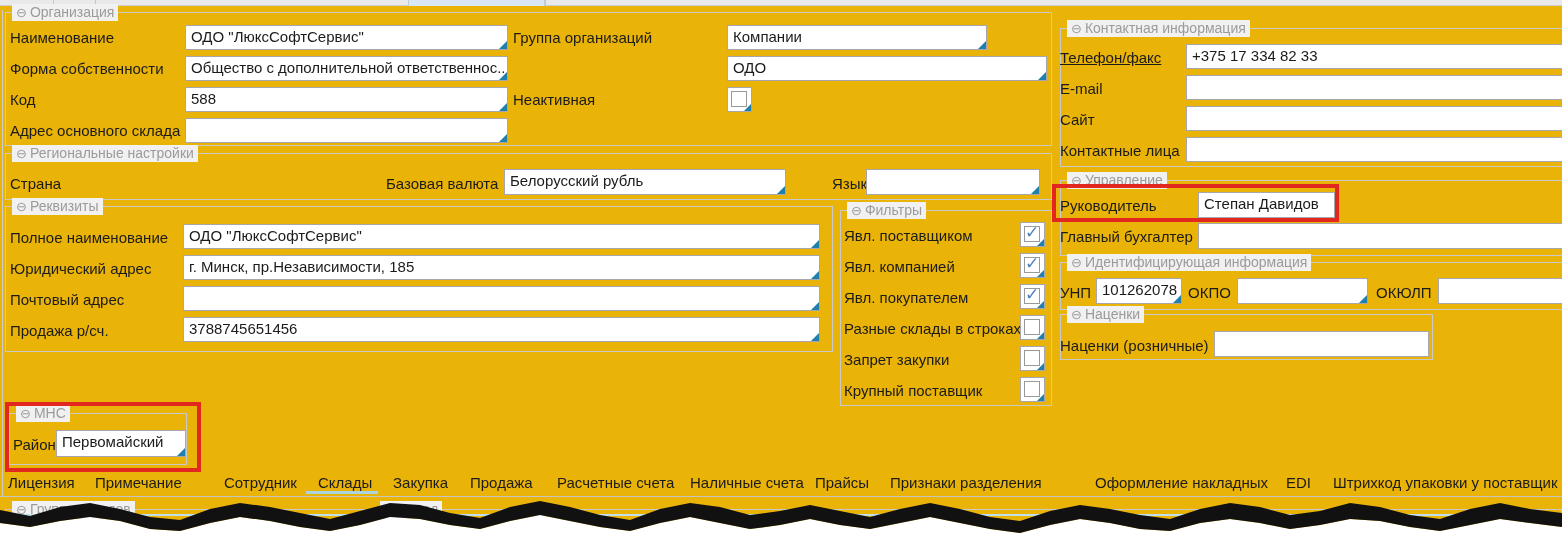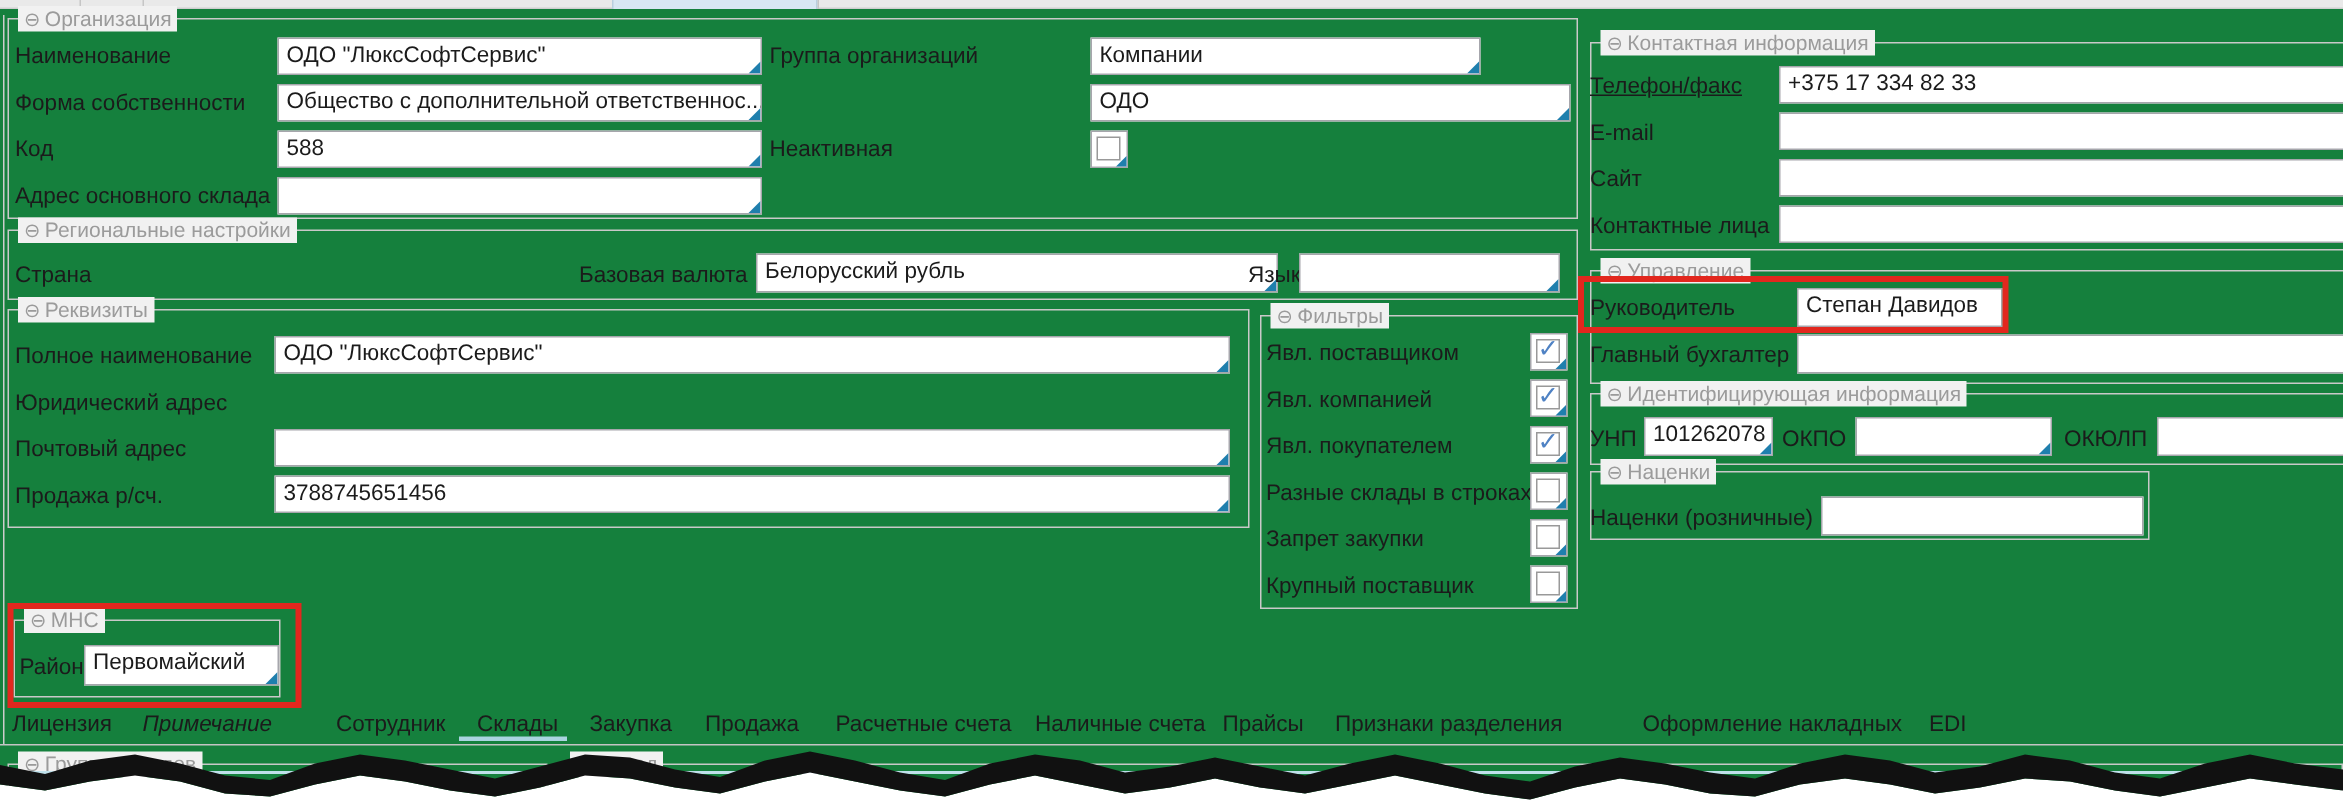--- a/index.html
+++ b/index.html
@@ -1,18 +1,18 @@
 <!DOCTYPE html>
 <html><head>
 <meta charset="utf-8">
 <style>
   * { margin:0; padding:0; box-sizing:border-box; }
   body { width:1562px; height:534px; overflow:hidden; background:#ffffff;
          font-family:"Liberation Sans","DejaVu Sans",sans-serif; }
-  .screen { position:relative; width:1562px; height:534px; background:#15803d; overflow:hidden; }
+  .screen { position:relative; width:1562px; height:534px; background:#eab308; overflow:hidden; }
 
   
   .top-strip { position:absolute; left:0; top:0; width:1562px; height:6px; background:#e9e9e9; border-bottom:1px solid #cfcfcf; }
   .top-strip .seg-line { position:absolute; top:0; width:1px; height:6px; background:#c6c6c6; }
   .top-strip .seg-selected { position:absolute; top:0; height:6px; background:#d8e7f3; border-left:1px solid #b9cfdf; border-right:1px solid #b9cfdf; }
   .left-edge-line { position:absolute; left:2px; top:10px; width:1px; height:486px; background:#cccccc; }
 
   
   .group { position:absolute; border:1px solid #c9c9c9; }
   .gtitle { position:absolute; font-size:14px; color:#9b9b9b; background:#f1f1f1; padding:0 4px; white-space:nowrap; line-height:16px; }
@@ -83,29 +83,30 @@
   <div class="field" style="left:1186px; top:75px; width:378px;"><span></span></div>
   <div class="lbl" style="left:1060px; top:111px;">Сайт</div>
   <div class="field" style="left:1186px; top:106px; width:378px;"><span></span></div>
   <div class="lbl" style="left:1060px; top:142px;">Контактные лица</div>
   <div class="field" style="left:1186px; top:137px; width:378px;"><span></span></div>
 
   <div class="group" style="left:5px; top:153px; width:1047px; height:47px;"></div>
   <div class="gtitle" style="left:12px; top:145px;"><span class="collapse">⊖</span><span>Региональные настройки</span></div>
   <div class="lbl" style="left:10px; top:175px;">Страна</div>
   <div class="lbl" style="left:386px; top:175px;">Базовая валюта</div>
-  <div class="field tri" style="left:504px; top:169px; width:348px; height:26px;"><span>Белорусский рубль</span></div>
+  <div class="field tri" style="left:504px; top:169px; width:282px; height:26px;"><span>Белорусский рубль</span></div>
   <div class="lbl" style="left:832px; top:175px;">Язык</div>
   <div class="field tri" style="left:866px; top:169px; width:174px; height:26px;"><span></span></div>
 
   <div class="group" style="left:5px; top:206px; width:828px; height:146px;"></div>
   <div class="gtitle" style="left:12px; top:198px;"><span class="collapse">⊖</span><span>Реквизиты</span></div>
   <div class="lbl" style="left:10px; top:229px;">Полное наименование</div>
   <div class="field tri" style="left:183px; top:224px; width:637px;"><span>ОДО "ЛюксСофтСервис"</span></div>
   <div class="lbl" style="left:10px; top:260px;">Юридический адрес</div>
+  <div class="field tri" style="left:183px; top:255px; width:637px;"><span>г. Минск, пр.Независимости, 185</span></div>
   <div class="lbl" style="left:10px; top:291px;">Почтовый адрес</div>
   <div class="field tri" style="left:183px; top:286px; width:637px;"><span></span></div>
   <div class="lbl" style="left:10px; top:322px;">Продажа р/сч.</div>
   <div class="field tri" style="left:183px; top:317px; width:637px;"><span>3788745651456</span></div>
 
   <div class="group" style="left:840px; top:210px; width:212px; height:196px;"></div>
   <div class="gtitle" style="left:847px; top:202px;"><span class="collapse">⊖</span><span>Фильтры</span></div>
   <div class="lbl" style="left:844px; top:227px;">Явл. поставщиком</div>
   <div class="cb checked" style="left:1020px; top:222px;">
       <span class="inner"></span>
@@ -157,31 +158,32 @@
   <div class="field" style="left:1214px; top:331px; width:215px; height:26px;"><span></span></div>
 
   <div class="group" style="left:9px; top:413px; width:178px; height:52px;"></div>
   <div class="gtitle" style="left:16px; top:405px;"><span class="collapse">⊖</span><span>МНС</span></div>
   <div class="lbl" style="left:13px; top:436px;text-align:center;">Район</div>
   <div class="field tri" style="left:56px; top:430px; width:130px; height:27px;"><span>Первомайский</span></div>
   <div class="redbox" style="left:5px; top:402px; width:196px; height:70px;"></div>
 
   <div class="tabbar">
     <span class="tab" style="left:8px;">Лицензия</span>
-    <span class="tab" style="left:95px;font-style:italic;">Примечание</span>
+    <span class="tab" style="left:95px;">Примечание</span>
     <span class="tab" style="left:224px;">Сотрудник</span>
     <span class="tab" style="left:318px;">Склады</span>
     <span class="tab" style="left:393px;">Закупка</span>
     <span class="tab" style="left:470px;">Продажа</span>
     <span class="tab" style="left:557px;">Расчетные счета</span>
     <span class="tab" style="left:690px;">Наличные счета</span>
     <span class="tab" style="left:815px;">Прайсы</span>
     <span class="tab" style="left:890px;">Признаки разделения</span>
     <span class="tab" style="left:1095px;">Оформление накладных</span>
     <span class="tab" style="left:1286px;">EDI</span>
+    <span class="tab" style="left:1333px;">Штрихкод упаковки у поставщик</span>
     <div class="tab-underline"></div>
   </div>
 
   <div class="group" style="left:5px; top:509px; width:360px; height:25px;"></div>
   <div class="gtitle" style="left:12px; top:501px;"><span class="collapse">⊖</span><span>Группа складов</span></div>
   <div class="group" style="left:373px; top:509px; width:1189px; height:25px;"></div>
   <div class="gtitle" style="left:380px; top:501px;"><span class="collapse">⊖</span><span>Склад</span></div>
   <div class="blue-row-line"></div>
 
   <svg class="tear" viewBox="0 0 1562 40" preserveAspectRatio="none">

